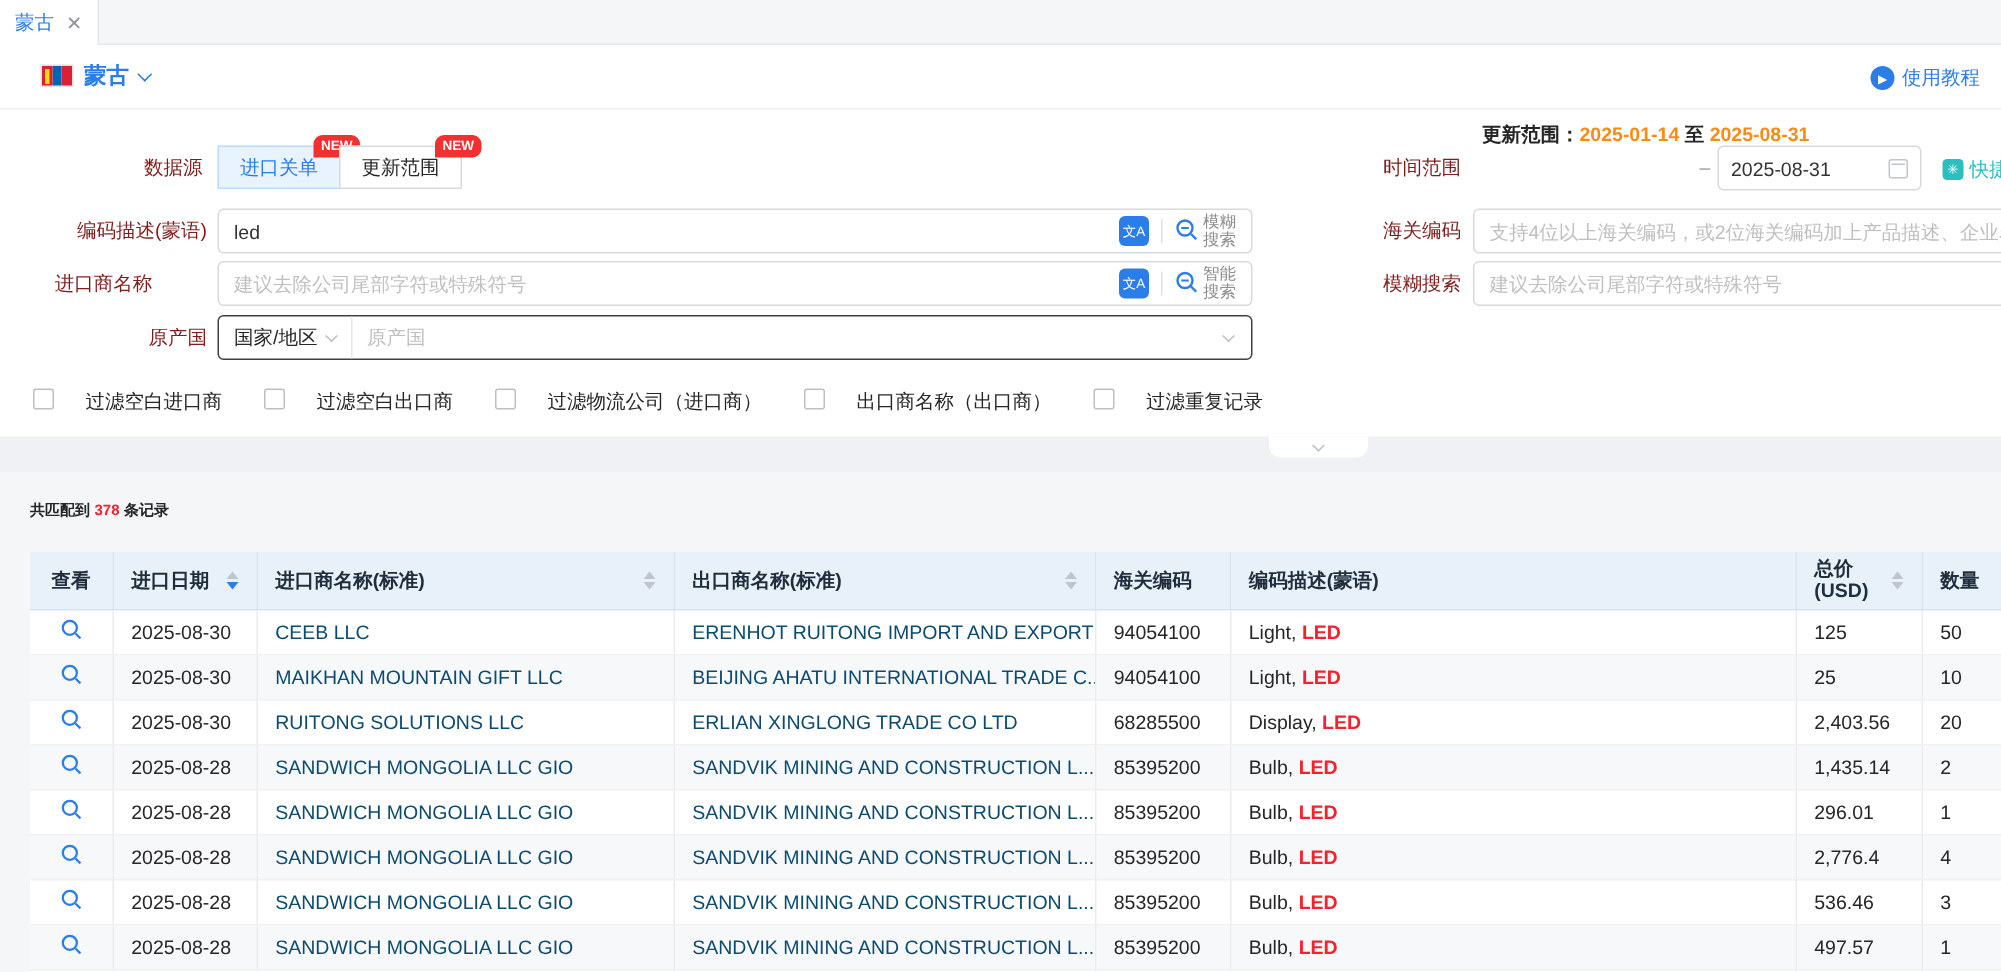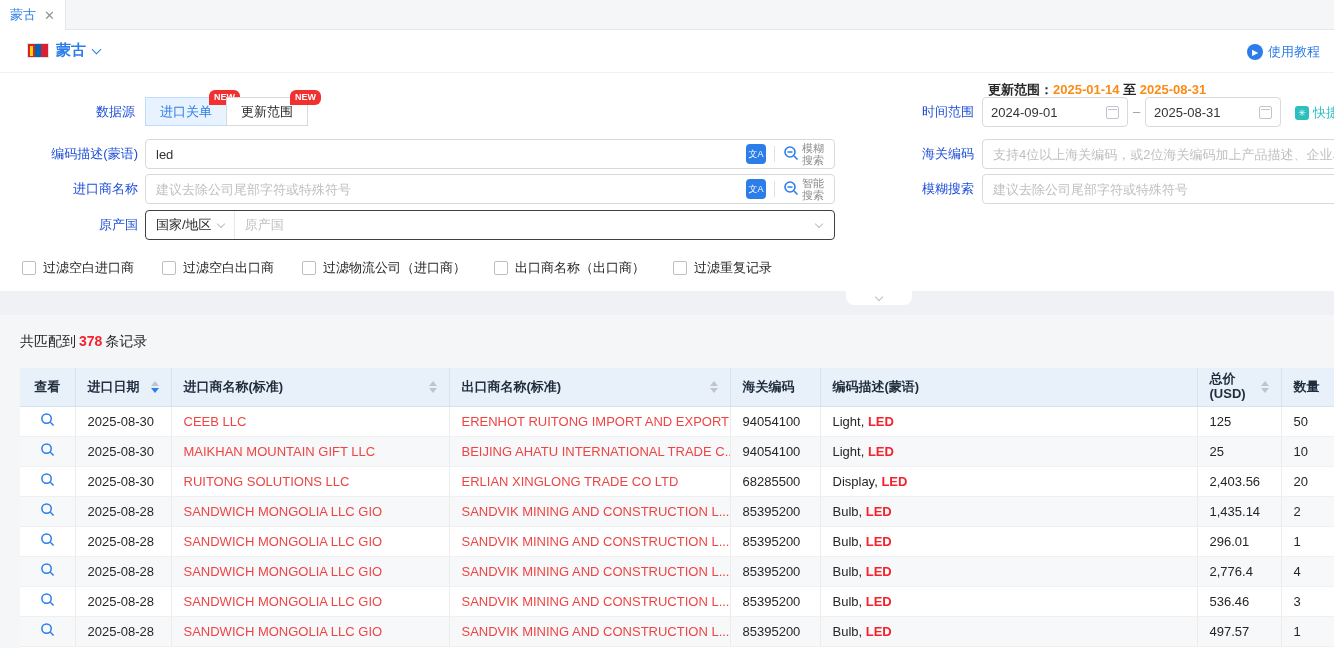--- a/index.html
+++ b/index.html
@@ -20,21 +20,21 @@
   .flag .r { width:34%; background:#da2032; position:relative; }
   .flag .b { width:32%; background:#0066b3; }
   .flag .soyombo { position:absolute; left:2px; top:2px; width:3px; height:10px; background:#ffd900; }
   .country-name { color:#2b7de9; font-weight:bold; font-size:15px; }
   .chev { display:inline-block; width:7px; height:7px; border-right:1.5px solid #2b7de9; border-bottom:1.5px solid #2b7de9; transform:rotate(45deg); margin-top:-3px; }
   .tutorial { position:absolute; right:14px; top:13px; display:flex; align-items:center; gap:5px; color:#2b7de9; cursor:pointer; }
   .tut-icon { width:16px; height:16px; border-radius:50%; background:#2b7de9; color:#fff; font-size:8px; display:flex; align-items:center; justify-content:center; }
 
   
   .filters { position:absolute; top:72px; left:0; width:100%; height:219px; background:#fff; border-top:1px solid #f0f0f0; }
-  .flabel { position:absolute; text-align:right; color:#1d4ed8; font-size:13px; line-height:30px; }
+  .flabel { position:absolute; text-align:right; color:#7f1d1d; font-size:13px; line-height:30px; }
 
   .src-tabs { position:absolute; left:145px; top:24px; display:flex; }
   .src-tab { position:relative; height:29px; line-height:27px; padding:0 14px; border:1px solid #d9d9d9; background:#fff; color:#262626; cursor:pointer; }
   .src-tab.active { background:#e8f3ff; color:#2b7de9; border-color:#bcdcff; }
   .src-tab + .src-tab { margin-left:-1px; }
   .new-badge { position:absolute; top:-8px; right:-14px; background:#f23030; color:#fff; font-size:9px; font-weight:bold; line-height:1; padding:3px 5px; border-radius:6px 6px 6px 0; }
 
   .upd-range { position:absolute; left:988px; top:8px; font-size:13px; color:#262626; font-weight:bold; white-space:nowrap; }
   .upd-range b { color:#fa8c16; }
 
@@ -54,48 +54,48 @@
   .mag { flex:none; margin-right:3px; cursor:pointer; }
   .hint { flex:none; width:26px; font-size:11px; line-height:1.1; color:#8c8c8c; margin-right:6px; cursor:pointer; }
 
   .selectbox { position:absolute; height:30px; border:1px solid #404040; border-radius:4px; background:#fff; display:flex; align-items:center; }
   .sel-seg { height:100%; display:flex; align-items:center; gap:6px; padding:0 10px; border-right:1px solid #e8e8e8; color:#262626; cursor:pointer; }
   .sel-ph { flex:1; padding:0 10px; color:#bfbfbf; }
   .chev-gray { display:inline-block; width:6px; height:6px; border-right:1.3px solid #b9bfc9; border-bottom:1.3px solid #b9bfc9; transform:rotate(45deg); margin-top:-2px; }
   .sel-caret { margin-right:12px; }
 
   .checks { position:absolute; left:22px; top:186px; display:flex; gap:28px; }
-  .check { display:flex; align-items:center; gap:7px; cursor:pointer; white-space:nowrap; }
+  .check { display:flex; align-items:flex-start; gap:21px; cursor:pointer; white-space:nowrap; }
   .cbox { width:14px; height:14px; border:1px solid #bfbfbf; border-radius:2px; background:#fff; flex:none; }
 
   
   .strip { position:absolute; top:291px; left:0; width:100%; height:24px; background:#eff1f4; }
   .notch { position:absolute; left:846px; top:0; width:66px; height:14px; background:#fff; border-radius:0 0 8px 8px; display:flex; align-items:center; justify-content:center; cursor:pointer; }
   .notch .chev-gray { margin-top:-3px; }
 
   
   .results { position:absolute; top:315px; left:0; width:100%; height:333px; background:#f5f6f8; }
-  .count-line { position:absolute; left:20px; top:18px; font-size:14px; font-weight:normal; color:#262626; }
+  .count-line { position:absolute; left:20px; top:18px; font-size:10px; font-weight:bold; color:#262626; }
   .count-line b { color:#f5222d; padding:0 3px; }
 
   .table-wrap { position:absolute; left:20px; top:53px; width:1314px; height:280px; overflow:hidden; background:#fff; }
   table { border-collapse:collapse; table-layout:fixed; width:1381px; }
   th, td { border-right:1px solid #ececec; border-bottom:1px solid #f0f0f0; padding:0 12px; font-size:13px; text-align:left; overflow:hidden; white-space:nowrap; }
   thead th { background:#e8f1fa; height:38px; color:#1f2d3d; font-weight:bold; border-right:1px solid #d5e2ef; border-bottom:1px solid #d5e2ef; }
   tbody td { height:30px; }
   tbody tr:nth-child(even) td { background:#f7f8fa; }
   td.center, th.center { text-align:center; padding:0 4px; }
   .th-flex { display:flex; align-items:center; justify-content:space-between; }
   .th-usd { white-space:pre-line; line-height:1.15; }
   .sorter { display:inline-flex; flex-direction:column; gap:2px; margin-left:4px; cursor:pointer; }
   .car { width:0; height:0; border-left:4px solid transparent; border-right:4px solid transparent; }
   .car.up { border-bottom:5px solid #c0c4cc; }
   .car.down { border-top:5px solid #c0c4cc; }
   .car.down.active { border-top-color:#2b7de9; }
-  .link { color:#ef4444; cursor:pointer; }
+  .link { color:#0c4a6e; cursor:pointer; }
   .desc-hl { color:#f5222d; font-weight:bold; }
   .view-icon { cursor:pointer; display:inline-block; }
 </style>
 </head>
 <body>
 
 <div class="page">
 
   <div class="tabbar">
     <div class="tab">
@@ -136,24 +136,20 @@
       </div>
     </div>
 
     <div class="upd-range">
       <span>更新范围：</span><b>2025-01-14</b>
       <span>至</span>
       <b>2025-08-31</b>
     </div>
 
     <div class="flabel" style="left:860px;top:24px;width:114px;">时间范围</div>
-    <div class="date-box" style="left:982px;width:146px;">
-      <span class="date-text">2024-09-01</span>
-      <span class="cal-icon"></span>
-    </div>
     <div class="range-dash">–</div>
     <div class="date-box" style="left:1145px;width:136px;">
       <span class="date-text">2025-08-31</span>
       <span class="cal-icon"></span>
     </div>
     <div class="quick">
       <span class="quick-icon">✳</span>
       <span>快捷</span>
     </div>
 
@@ -170,21 +166,21 @@
           </svg>
       </span>
       <span class="hint">模糊搜索</span>
     </div>
 
     <div class="flabel" style="left:860px;top:66px;width:114px;">海关编码</div>
     <div class="inputbox" style="left:982px;top:66px;width:410px;">
       <input placeholder="支持4位以上海关编码，或2位海关编码加上产品描述、企业名称" style="">
     </div>
 
-    <div class="flabel" style="left:0;top:101px;width:138px;">进口商名称</div>
+    <div class="flabel" style="left:0;top:101px;width:138px;text-align:center;">进口商名称</div>
     <div class="inputbox" style="left:145px;top:101px;width:690px;">
       <input placeholder="建议去除公司尾部字符或特殊符号" style="">
       <span class="trans-icon">文A</span>
       <span class="vdiv"></span>
       <span class="mag">
         <svg width="16" height="16" viewBox="0 0 16 16">
             <circle cx="7" cy="7" r="5" fill="none" stroke="#2b7de9" stroke-width="1.6"></circle>
             <line x1="11" y1="11" x2="14.5" y2="14.5" stroke="#2b7de9" stroke-width="1.6"></line>
             <line x1="4.5" y1="7" x2="9.5" y2="7" stroke="#2b7de9" stroke-width="1.4"></line>
           </svg>

